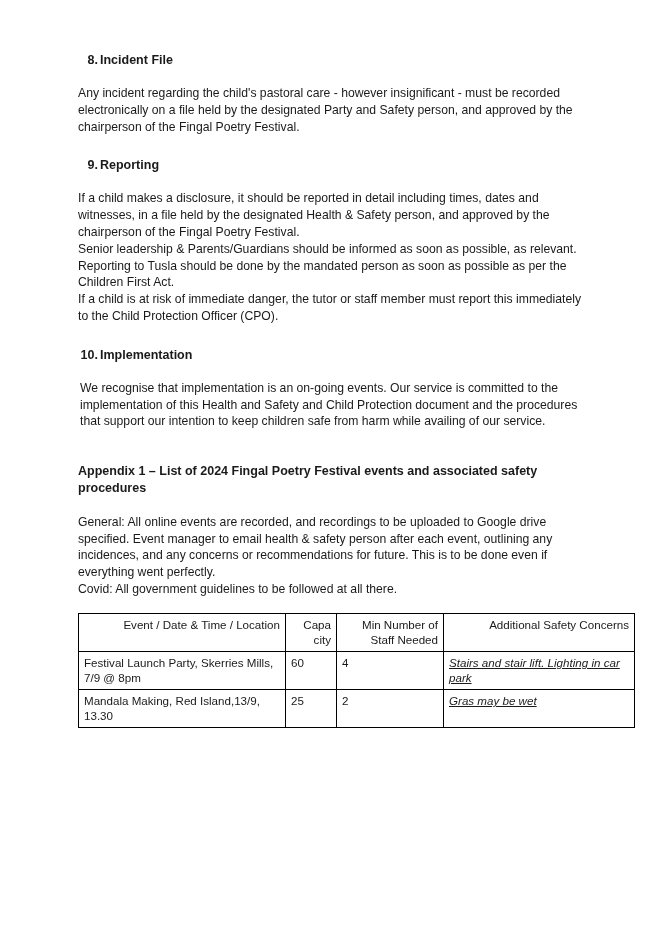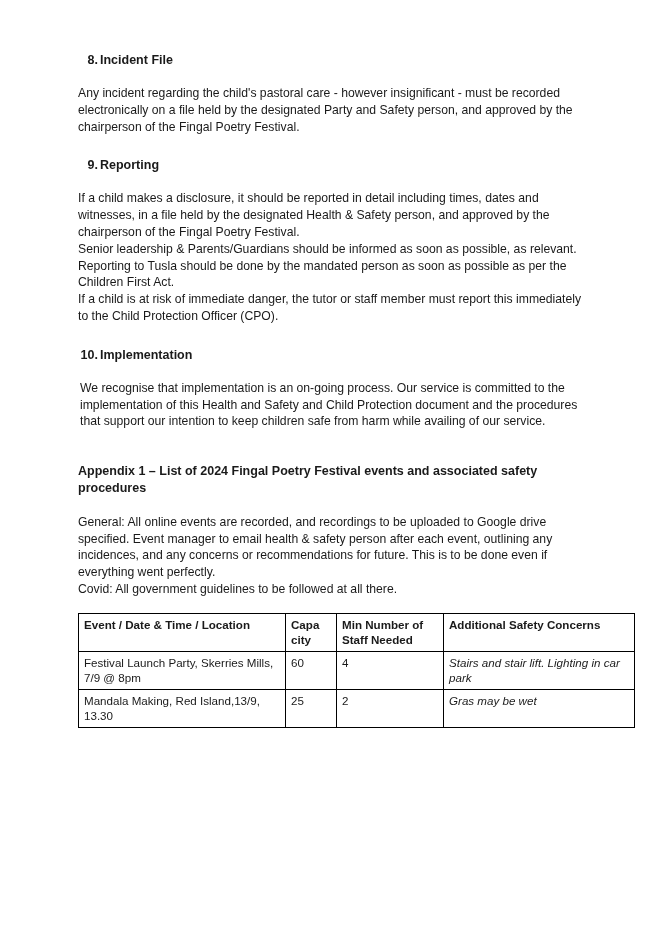--- a/index.html
+++ b/index.html
@@ -71,24 +71,26 @@
   }
   table.events td, table.events th {
     border: 1px solid #000000;
     vertical-align: top;
     padding: 3px 5px 4px 5px;
     font-size: 11.6px;
     line-height: 1.3;
     text-align: left;
   }
   table.events th {
-    font-weight: bold;
+    font-weight: normal;
+    text-align: right;
   }
   td.italic, .italic {
     font-style: italic;
+    text-decoration: underline;
   }
   .col-event { width: 196px; }
   .col-cap { width: 40px; }
   .col-staff { width: 96px; }
   .col-notes { width: 180px; }
 </style>
 </head>
 <body>
 
 <div class="page">
@@ -117,21 +119,21 @@
 
   <div class="gap-lg"></div>
 
   <div class="section">
     <div class="heading tight">
       <span class="num">10.</span>
       <span>Implementation</span>
     </div>
     <div class="gap-md"></div>
     <div class="indent">
-      <p class="body-text">We recognise that implementation is an on-going process. Our service is committed to the implementation of this Health and Safety and Child Protection document and the procedures that support our intention to keep children safe from harm while availing of our service.</p>
+      <p class="body-text">We recognise that implementation is an on-going events. Our service is committed to the implementation of this Health and Safety and Child Protection document and the procedures that support our intention to keep children safe from harm while availing of our service.</p>
     </div>
   </div>
 
   <div class="gap-lg"></div>
   <div class="gap-sm"></div>
 
   <div class="section">
     <p class="appendix-title">Appendix 1 – List of 2024 Fingal Poetry Festival events and associated safety procedures</p>
     <div class="gap-md"></div>
     <p class="body-text">

